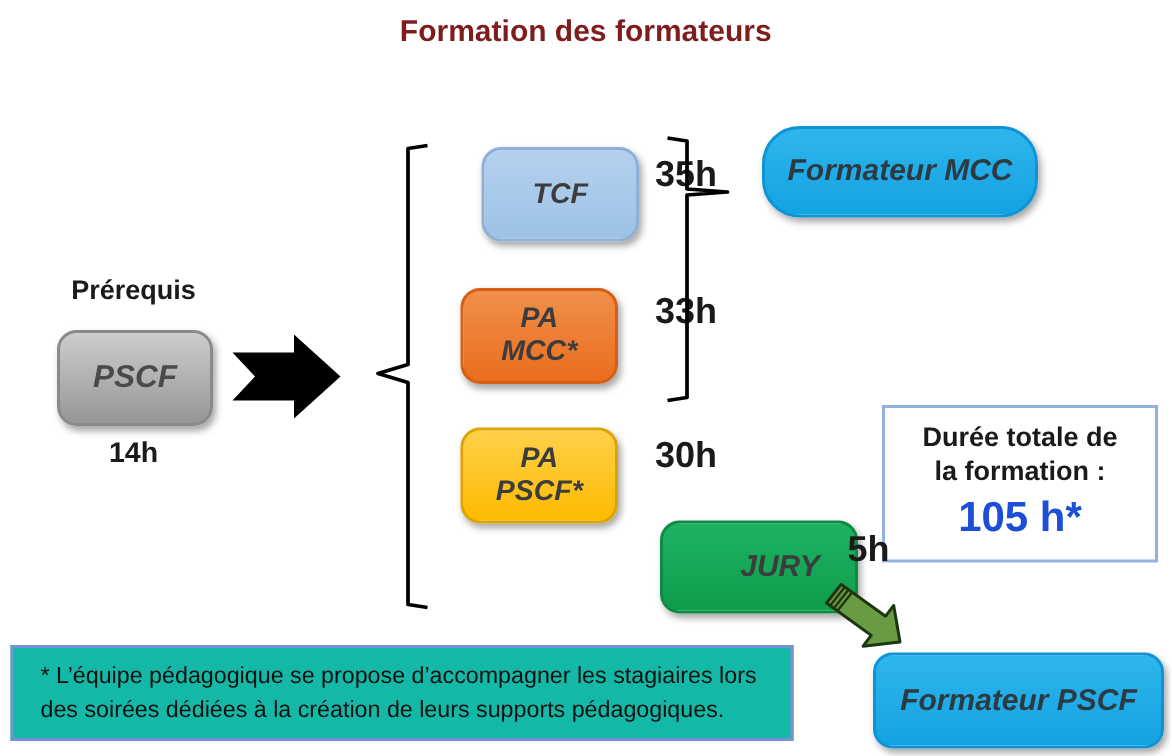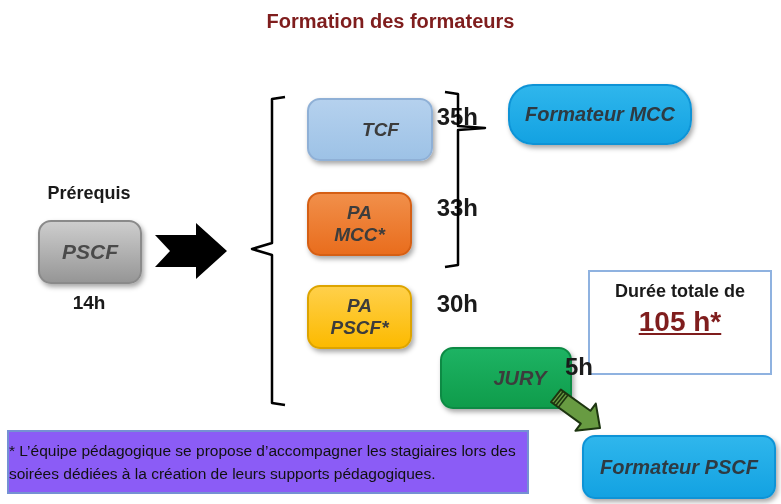--- a/index.html
+++ b/index.html
@@ -31,25 +31,25 @@
   .box-green  { background:linear-gradient(#1db363,#0f9c4b); border:2px solid #0d8a44;padding-left:28px; }
   .box-cyan   { background:linear-gradient(#2fb6ec,#13a2e2); border:2px solid #0e93d6; font-size:20px; color:#2e3a42; }
 
   .lbl { font-weight:bold; font-size:18px; text-align:center; }
   .dur { font-weight:bold; font-size:24px;text-align:right; }
 
   .total-box {
     border:2px solid #8fb2e0; background:#ffffff; text-align:center;
     font-weight:bold; font-size:18px; line-height:23px; padding-top:8px;
   }
-  .total-value { color:#7f1d1d; font-size:28px; line-height:34px; margin-top:2px;text-decoration:underline; }
+  .total-value { color:#1d4ed8; font-size:28px; line-height:34px; margin-top:2px; }
 
   .footnote-box {
-    border:2px solid #7591d3; background:#8b5cf6; font-size:15.5px;
-    line-height:1.5; padding:7px 0; color:#111111;
+    border:2px solid #7591d3; background:#14b8a6; font-size:15.5px;
+    line-height:1.5; padding:7px 18px; color:#111111;
   }
 
   svg { display:block; }
 </style>
 </head>
 <body>
 
 <div class="stage">
 
   <div class="abs title">
@@ -69,21 +69,21 @@
       <polygon points="5,17 46,17 46,5 77,33 46,61 46,49 5,49 20,33" fill="#000000"></polygon>
     </svg>
   </div>
 
   <div class="abs" style="left:245px; top:90px;">
     <svg width="45" height="322" viewBox="0 0 45 322">
       <path d="M40 7 L27 9 L27 153 L7 159 L27 165 L27 313 L40 315" fill="none" stroke="#000000" stroke-width="2.5" stroke-linejoin="round"></path>
     </svg>
   </div>
 
-  <div class="abs mbox box-blue" style="left:307px; top:98px; width:101px; height:59px;padding-left:21px;">
+  <div class="abs mbox box-blue" style="left:321px; top:98px; width:101px; height:59px;">
     <span class="wrapnarrow">TCF</span>
   </div>
   <div class="abs dur" style="left:418px; top:103px; width:60px;">35h</div>
 
   <div class="abs mbox box-orange" style="left:307px; top:192px; width:101px; height:60px;">
     <span class="wrapnarrow">PA MCC*</span>
   </div>
   <div class="abs dur" style="left:418px; top:194px; width:60px;">33h</div>
 
   <div class="abs mbox box-yellow" style="left:307px; top:285px; width:101px; height:60px;">
@@ -96,20 +96,21 @@
       <path d="M5 6 L18 8 L18 40 L45 42 L18 44 L18 179 L5 181" fill="none" stroke="#000000" stroke-width="2.5" stroke-linejoin="round"></path>
     </svg>
   </div>
 
   <div class="abs mbox box-cyan" style="left:508px; top:84px; width:180px; height:57px;border-radius:25px;">
     <span>Formateur MCC</span>
   </div>
 
   <div class="abs total-box" style="left:588px; top:270px; width:184px; height:105px; box-sizing:border-box;">
     <div>Durée totale de</div>
+    <div>la formation :</div>
     <div class="total-value">105 h*</div>
   </div>
 
   <div class="abs mbox box-green" style="left:440px; top:347px; width:100px; height:58px; font-size:20px;">
     <span>JURY</span>
   </div>
   <div class="abs dur" style="left:548px; top:353px; width:45px;">5h</div>
 
   <div class="abs" style="left:542px; top:383px;">
     <svg width="70" height="55" viewBox="0 0 70 55">

